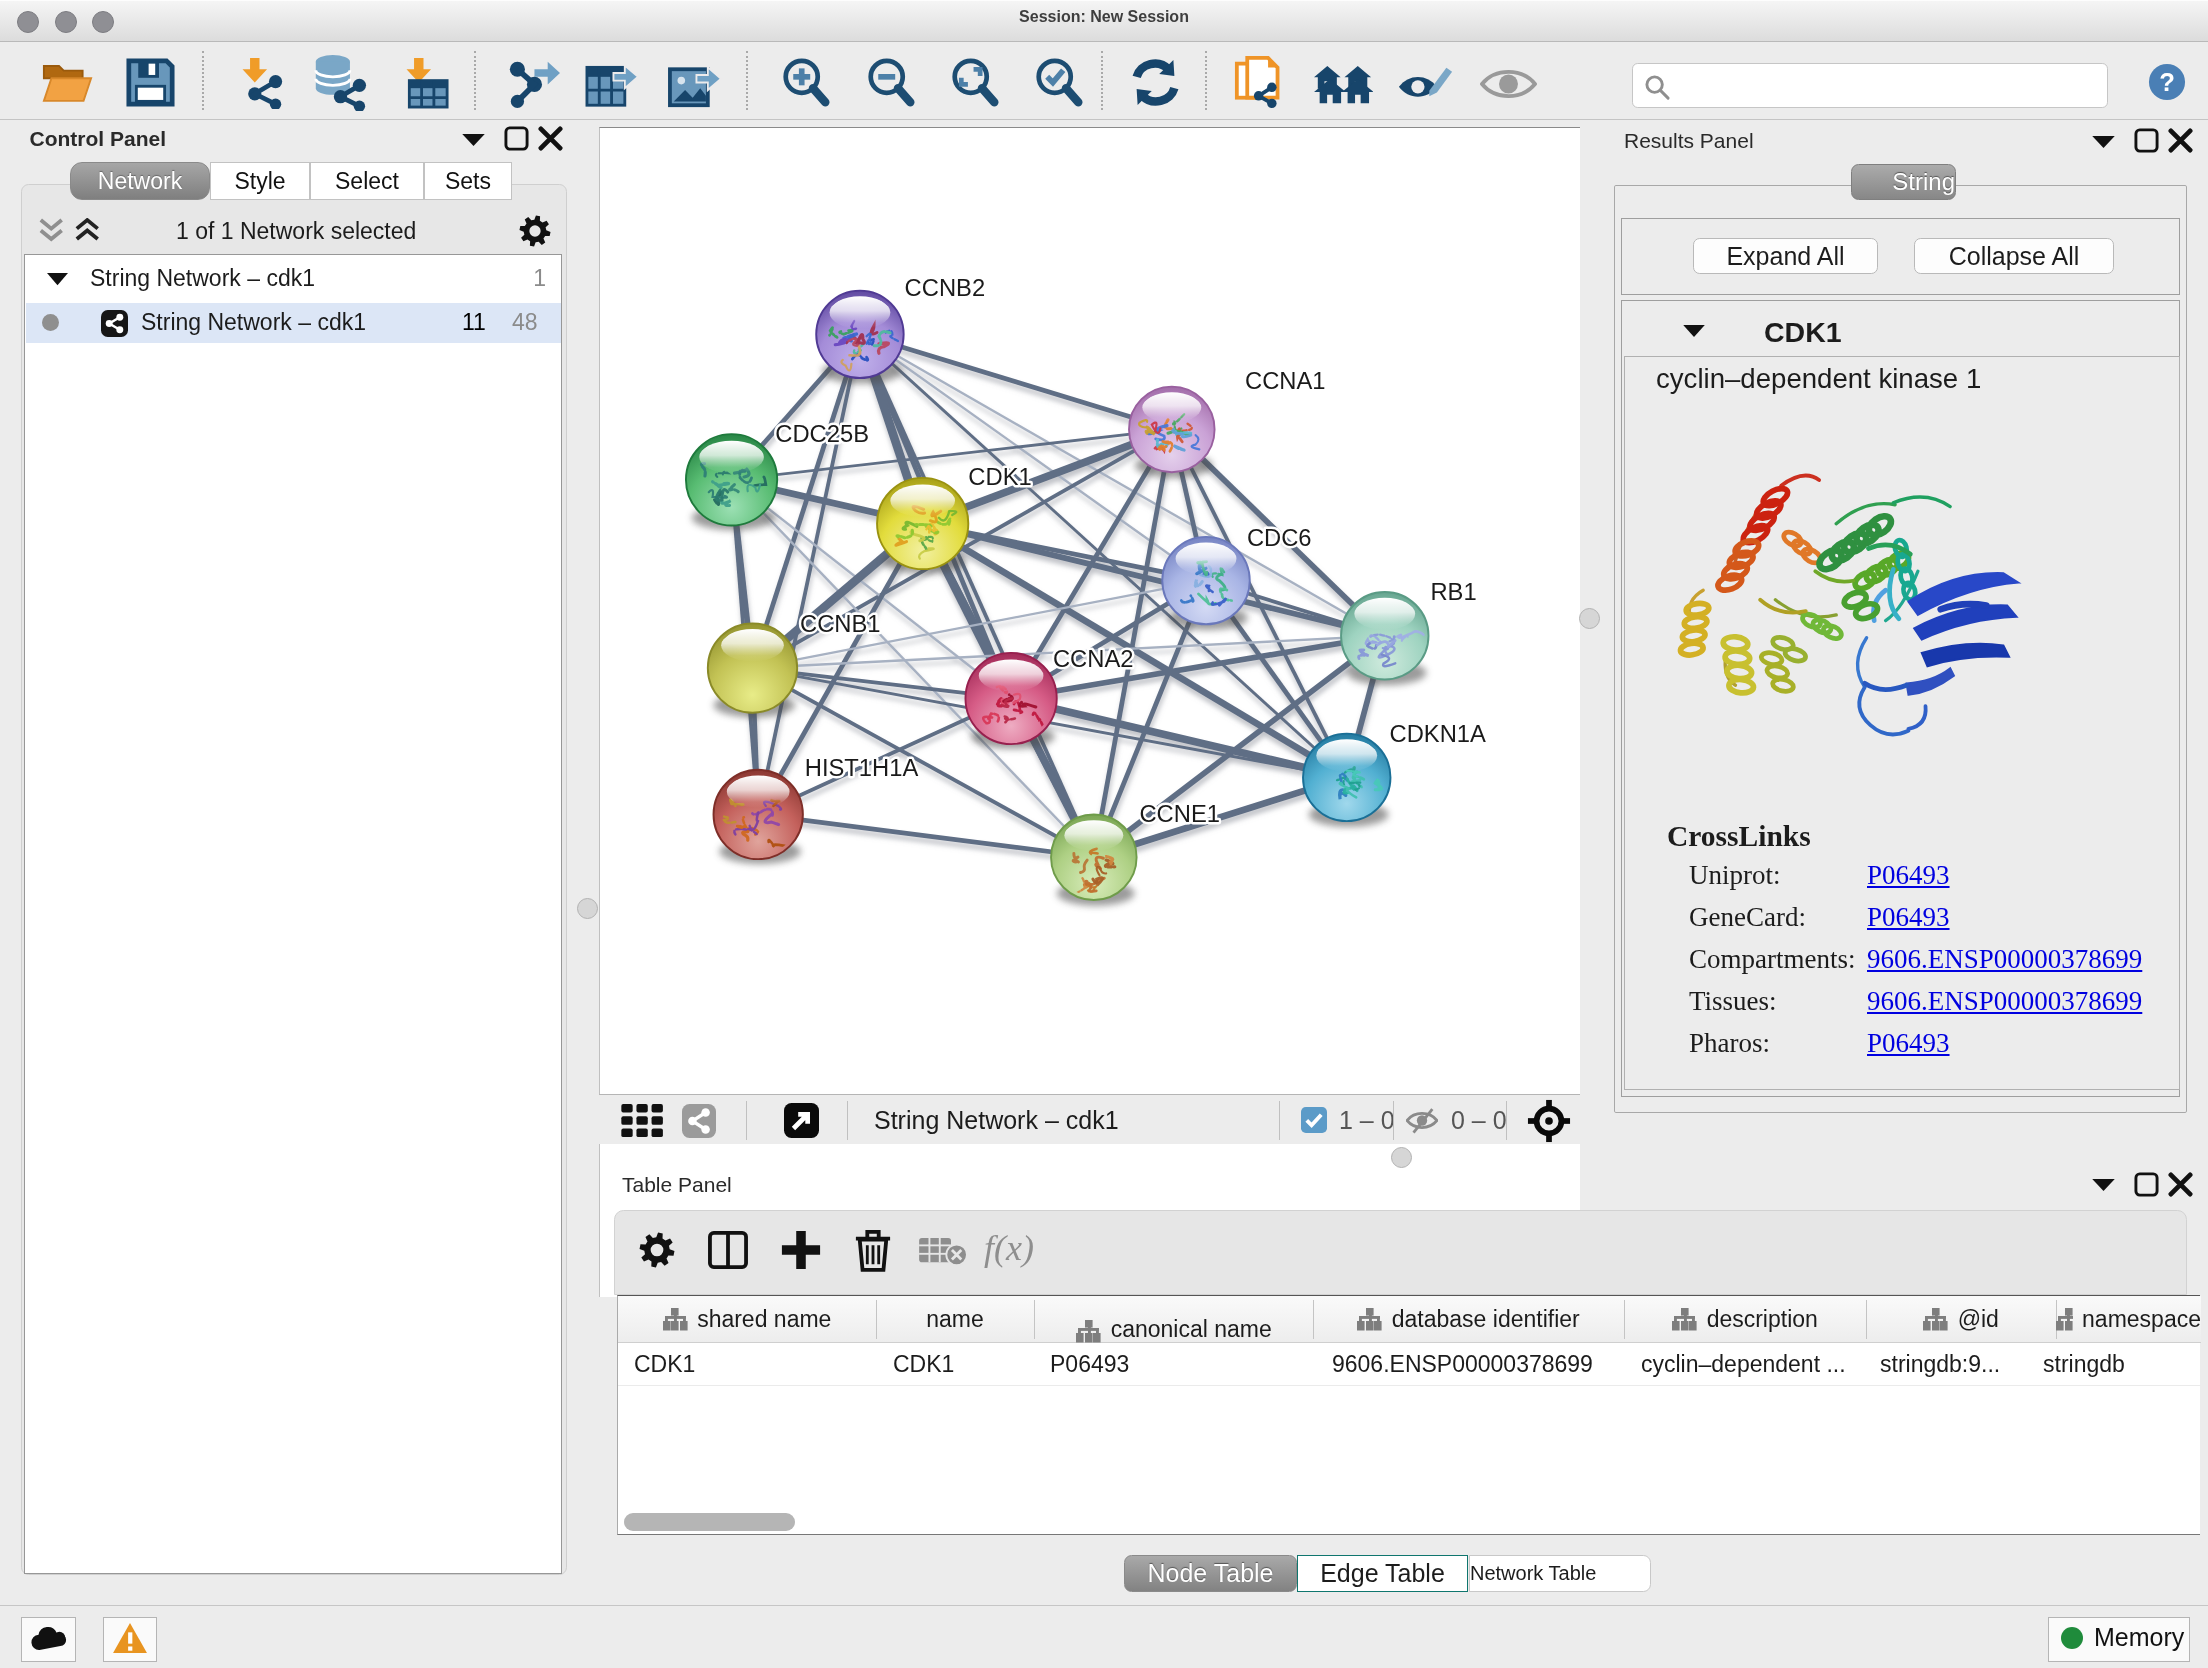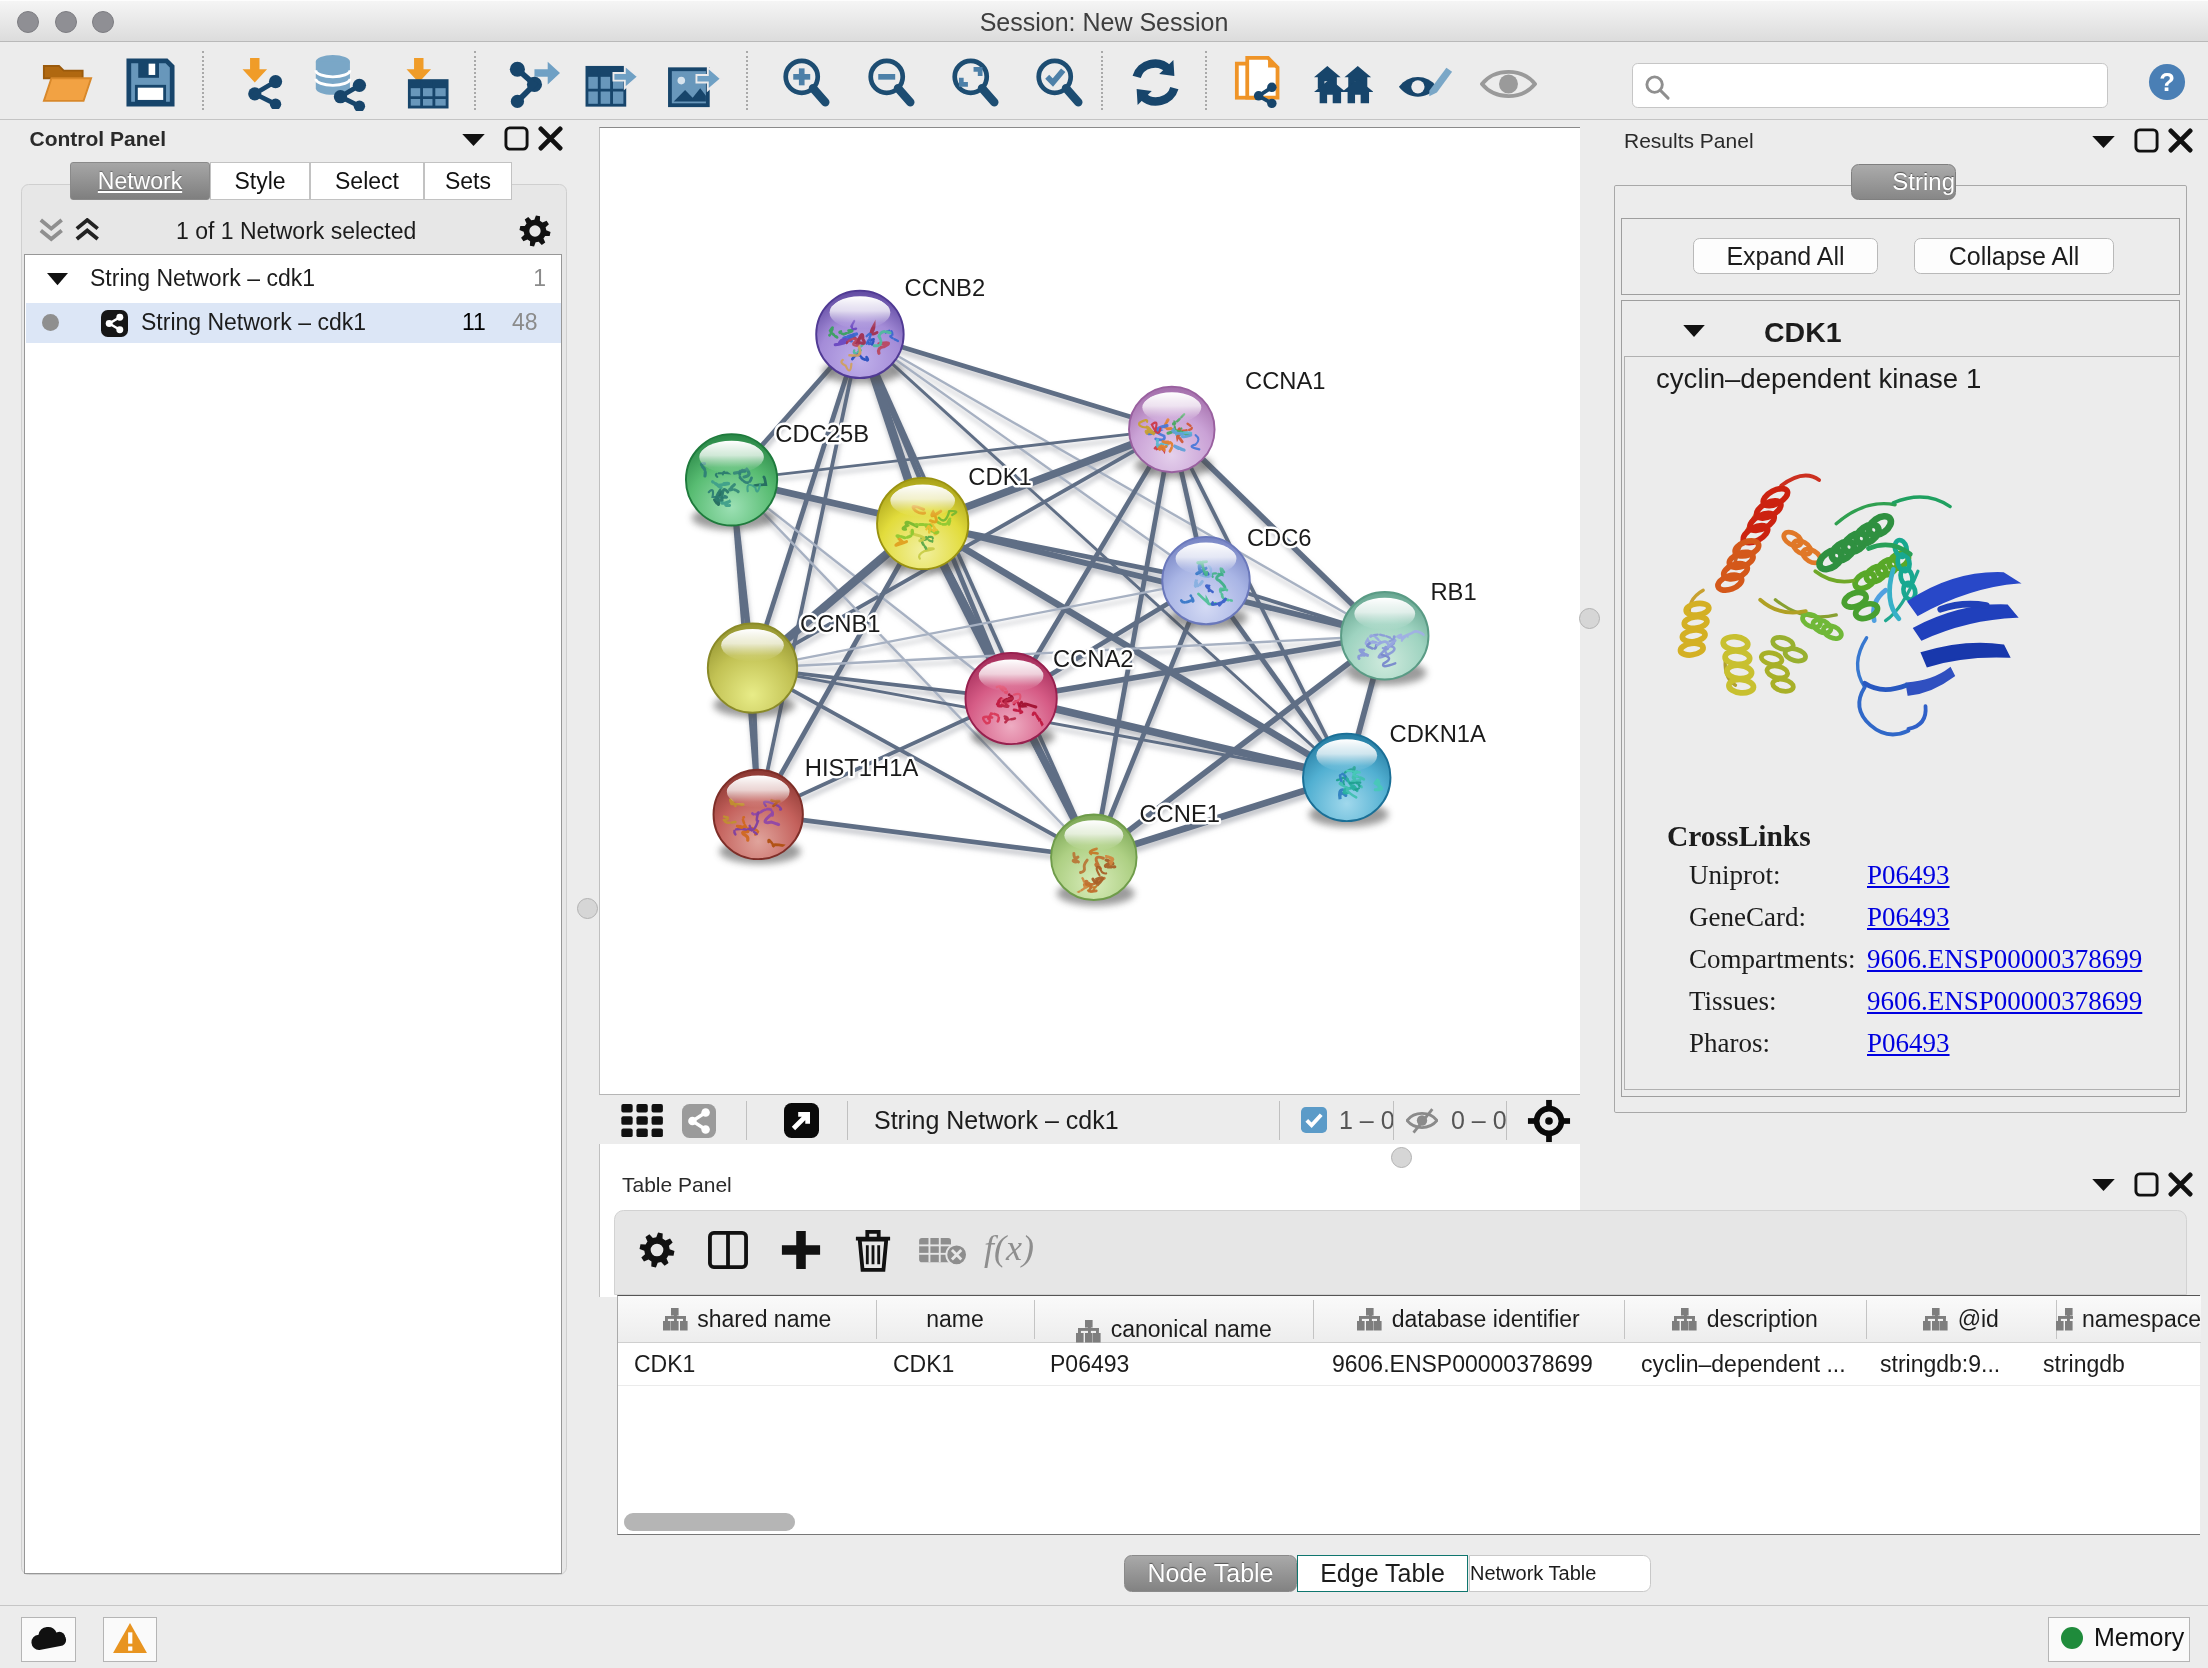--- a/index.html
+++ b/index.html
@@ -7,40 +7,40 @@
   body { font-family:"Liberation Sans", sans-serif; background:#ececec; position:relative; overflow:hidden; color:#1c1c1c; }
   .abs { position:absolute; }
 
   
   #titlebar { position:absolute; left:0; top:0; width:2208px; height:42px;
     background:linear-gradient(#f5f5f5,#dcdcdc); border-bottom:1px solid #b9b9b9;
     border-top:1px solid #fdfdfd; }
   .tl { position:absolute; top:9.5px; width:22px; height:22px; border-radius:50%;
     background:#8f8f94; border:1px solid #7d7d82; }
   #title-text { position:absolute; top:6.7px; left:0; width:2208px; text-align:center;
-    font-size:25px; font-weight:normal; color:#3e3e3e; }
+    font-size:16px; font-weight:bold; color:#3e3e3e; }
 
   
   #toolbar { position:absolute; left:0; top:43px; width:2208px; height:77px;
     background:#ececec; border-bottom:1px solid #c4c4c4; }
   .tbicon { position:absolute; top:13.3px; }
   .tbsep { position:absolute; top:7.6px; width:0px; height:59px;
     border-left:2.9px dotted #a9a9a9; }
   #searchbox { position:absolute; left:1632px; top:20px; width:476px; height:45px;
     background:#fff; border:1.9px solid #c6c6c6; border-radius:5.7px; }
 
   
   .ptitle { font-size:21px; color:#2a2a2a; position:absolute; }
 
   
   #cp-tabs { position:absolute; left:70px; top:162px; height:38px; }
   .tab { position:absolute; top:0; height:38px; border:1px solid #c2c2c2; background:#fff;
     font-size:23px; text-align:center; line-height:36px; color:#111; }
   .tab.sel { background:linear-gradient(#a6a6a6,#7f7f7f); color:#fff;
-    border-color:#8a8a8a; border-radius:3px; text-shadow:0 -1px 1px #666;text-decoration:underline; }
+    border-color:#8a8a8a; border-radius:12px; text-shadow:0 -1px 1px #666; }
   #cp-group { position:absolute; left:21px; top:184px; width:546px; height:1391px;
     background:#e7e7e7; border:1px solid #cfcfcf; border-radius:7.6px; }
   #cp-white { position:absolute; left:24px; top:254px; width:538px; height:1320px;
     background:#fff; border:1px solid #979797; }
   #cp-row2 { position:absolute; left:1px; top:48px; width:535px; height:40px; background:#dce6f6; }
 
   
   #net { position:absolute; left:599px; top:127px; width:981px; height:1170px;
     background:#fff; border-top:1px solid #8a8a8a; border-left:1px solid #c0c0c0; }
   #netbar { position:absolute; left:599px; top:1094px; width:981px; height:50px;

